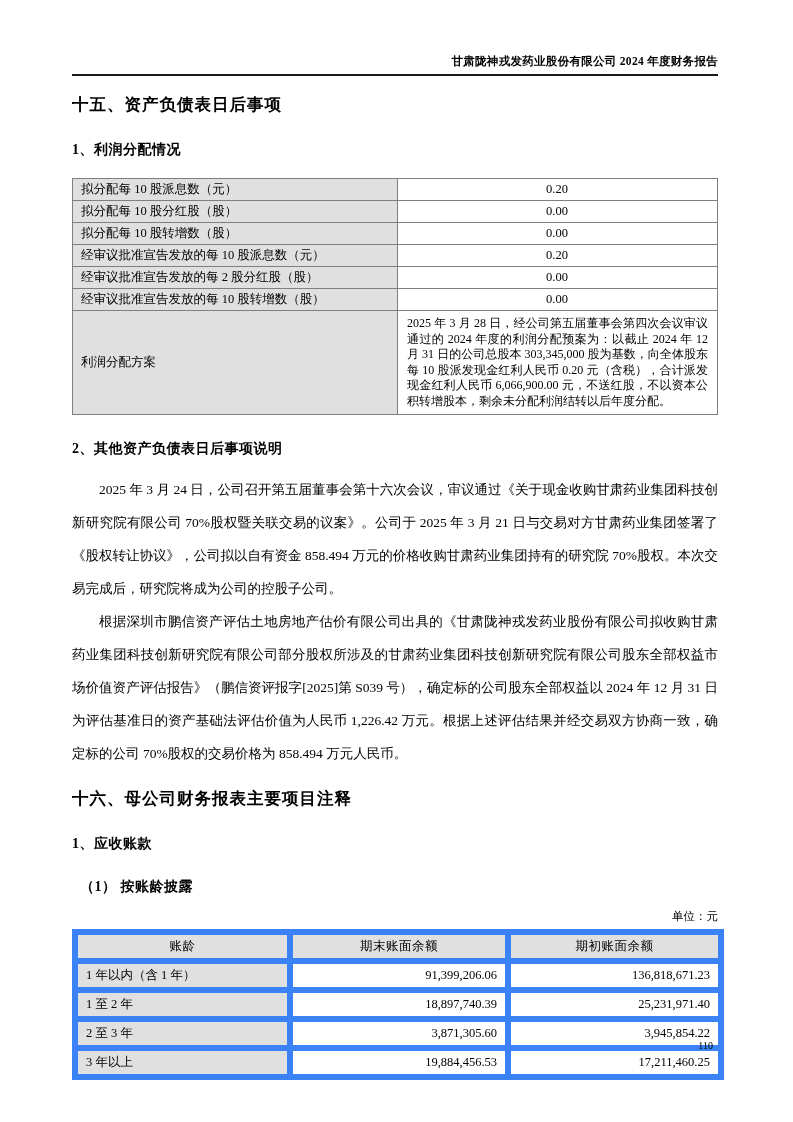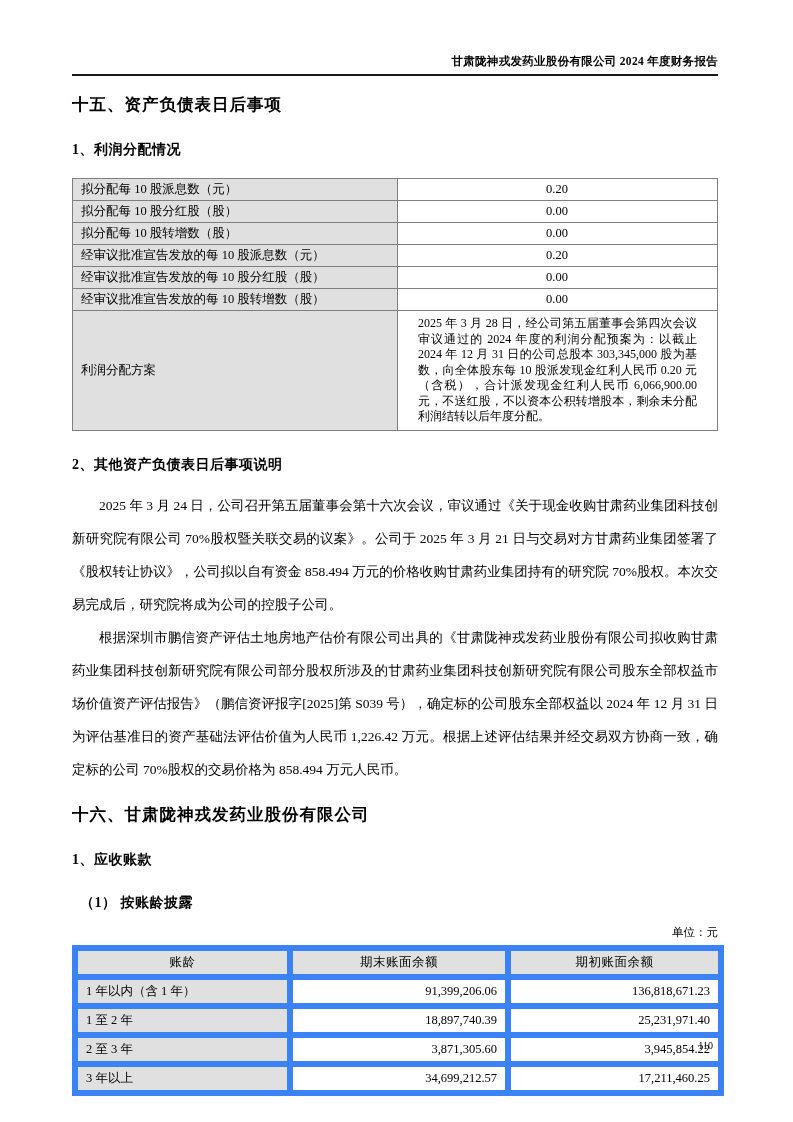--- a/index.html
+++ b/index.html
@@ -44,21 +44,21 @@
   .t1 td.lbl {
     background: #e0e0e0;
     width: 310px;
     text-align: left;
   }
   .t1 td.val { text-align: center; padding-right: 9px; }
   .t1 td.plan-text-cell {
     font-size: 12px;
     line-height: 15.5px;
     text-align: justify;
-    padding: 5px 20px;
+    padding: 5px 9px;
     vertical-align: middle;
   }
 
   .body-para {
     font-size: 13.5px;
     line-height: 33px;
     text-align: justify;
     text-indent: 2em;
     margin: 15px 0 0 0;
   }
@@ -118,40 +118,40 @@
       </tr>
       <tr>
         <td class="lbl">拟分配每 10 股转增数（股）</td>
         <td class="val">0.00</td>
       </tr>
       <tr>
         <td class="lbl">经审议批准宣告发放的每 10 股派息数（元）</td>
         <td class="val">0.20</td>
       </tr>
       <tr>
-        <td class="lbl">经审议批准宣告发放的每 10 股分红股（股）</td>
+        <td class="lbl">经审议批准宣告发放的每 2 股分红股（股）</td>
         <td class="val">0.00</td>
       </tr>
       <tr>
         <td class="lbl">经审议批准宣告发放的每 10 股转增数（股）</td>
         <td class="val">0.00</td>
       </tr>
       <tr>
         <td class="lbl">利润分配方案</td>
         <td class="plan-text-cell">2025 年 3 月 28 日，经公司第五届董事会第四次会议审议通过的 2024 年度的利润分配预案为：以截止 2024 年 12 月 31 日的公司总股本 303,345,000 股为基数，向全体股东每 10 股派发现金红利人民币 0.20 元（含税），合计派发现金红利人民币 6,066,900.00 元，不送红股，不以资本公积转增股本，剩余未分配利润结转以后年度分配。</td>
       </tr>
     </tbody>
   </table>
 
   <h2 class="sub-title">2、其他资产负债表日后事项说明</h2>
 
   <p class="body-para">2025 年 3 月 24 日，公司召开第五届董事会第十六次会议，审议通过《关于现金收购甘肃药业集团科技创新研究院有限公司 70%股权暨关联交易的议案》。公司于 2025 年 3 月 21 日与交易对方甘肃药业集团签署了《股权转让协议》，公司拟以自有资金 858.494 万元的价格收购甘肃药业集团持有的研究院 70%股权。本次交易完成后，研究院将成为公司的控股子公司。</p>
   <p class="body-para second">根据深圳市鹏信资产评估土地房地产估价有限公司出具的《甘肃陇神戎发药业股份有限公司拟收购甘肃药业集团科技创新研究院有限公司部分股权所涉及的甘肃药业集团科技创新研究院有限公司股东全部权益市场价值资产评估报告》（鹏信资评报字[2025]第 S039 号），确定标的公司股东全部权益以 2024 年 12 月 31 日为评估基准日的资产基础法评估价值为人民币 1,226.42 万元。根据上述评估结果并经交易双方协商一致，确定标的公司 70%股权的交易价格为 858.494 万元人民币。</p>
 
-  <h1 class="sec-title">十六、甘肃陇神戎发药业股份有限公司</h1>
+  <h1 class="sec-title">十六、母公司财务报表主要项目注释</h1>
 
   <h2 class="sub-title">1、应收账款</h2>
 
   <h2 class="sub-title indent">（1）  按账龄披露</h2>
 
   <div class="unit-label">单位：元</div>
 
   <table class="t2">
     <colgroup>
         <col style="width:215px">
@@ -176,21 +176,21 @@
         <td class="num">18,897,740.39</td>
         <td class="num">25,231,971.40</td>
       </tr>
       <tr>
         <td class="age">2 至 3 年</td>
         <td class="num">3,871,305.60</td>
         <td class="num">3,945,854.22</td>
       </tr>
       <tr>
         <td class="age">3 年以上</td>
-        <td class="num">34,699,212.57</td>
+        <td class="num">19,884,456.53</td>
         <td class="num">17,211,460.25</td>
       </tr>
     </tbody>
   </table>
 
   <div class="page-number">110</div>
 
 </div>
 
 </body></html>

